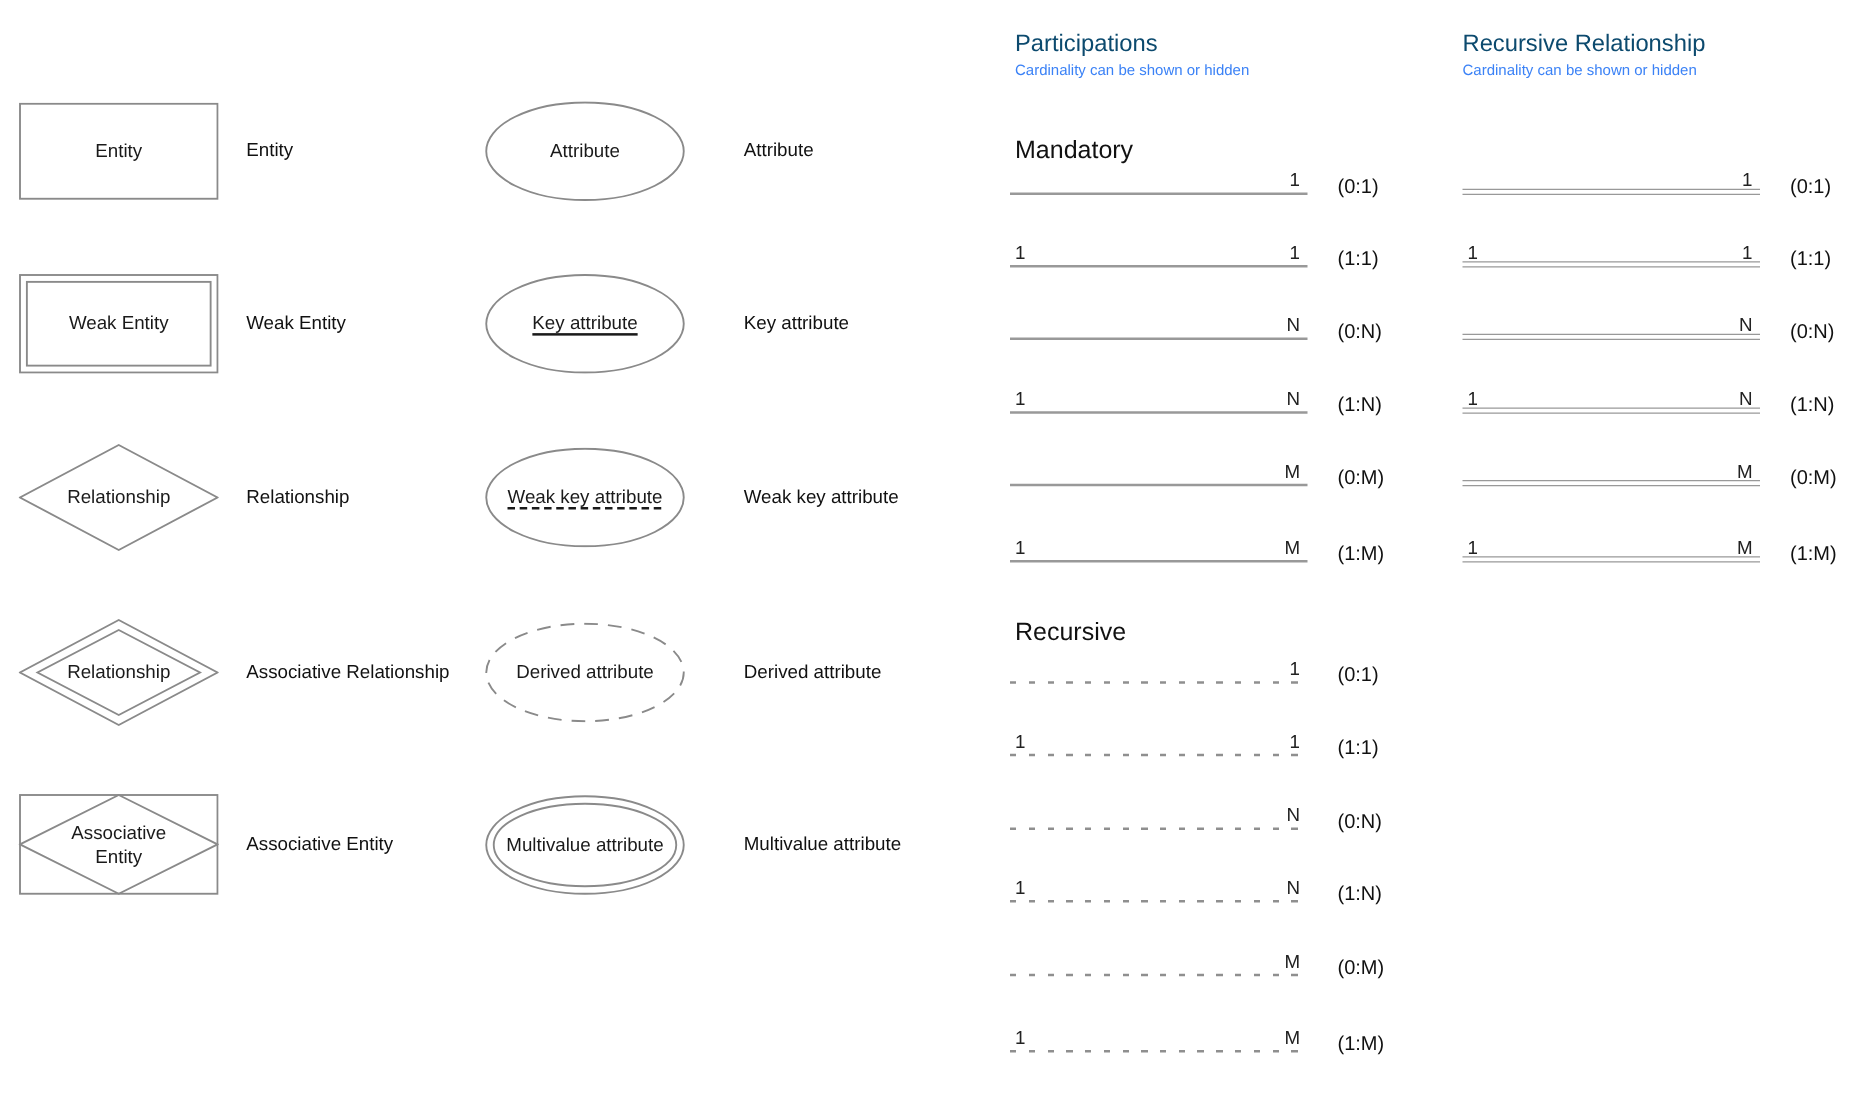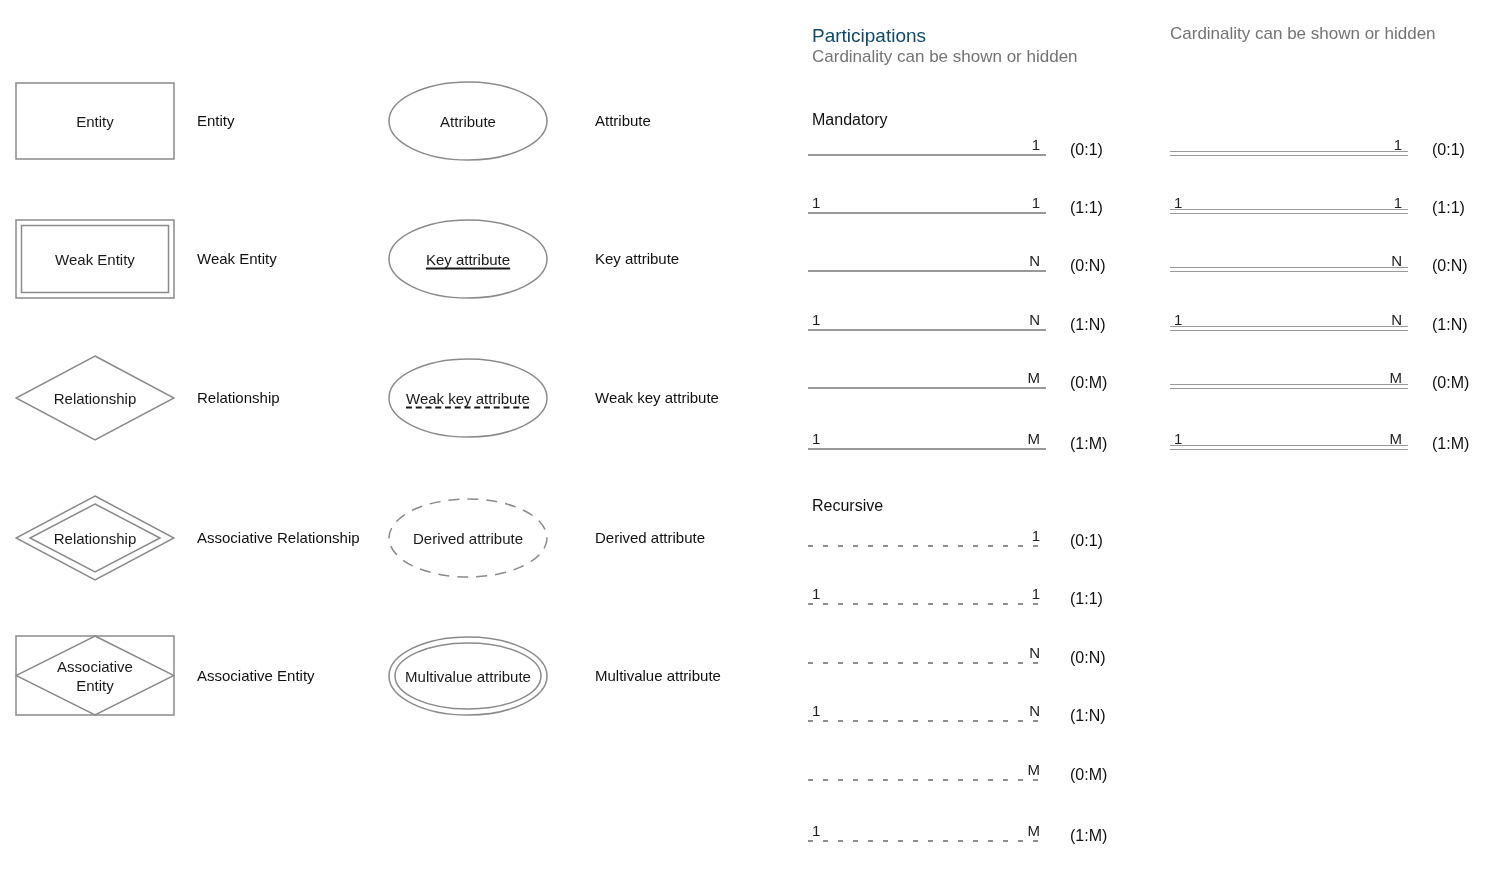--- a/index.html
+++ b/index.html
@@ -16,22 +16,22 @@
   }
   .shape-label.wrap{padding:0 28px;}
   .u-solid{text-decoration:underline;text-underline-offset:3px;text-decoration-thickness:1.5px;}
   .u-dashed{text-decoration:underline dashed;text-underline-offset:3px;text-decoration-thickness:1.5px;}
   .row-label{
     position:absolute;font-size:15px;line-height:20px;color:#111;white-space:nowrap;
   }
   
   .section-head{position:absolute;}
   .section-title{font-size:19px;line-height:23px;color:#0c4a6e;}
-  .section-sub{font-size:17px;line-height:19px;color:#737373;}
-  .group-label{position:absolute;font-size:16px;line-height:20px;color:#111;}
+  .section-sub{font-size:12px;line-height:19px;color:#3b82f6;}
+  .group-label{position:absolute;font-size:20px;line-height:20px;color:#111;}
   
   .card-row{position:absolute;width:330px;height:26px;}
   .line-area{position:absolute;left:0;top:0;width:238px;height:24px;}
   .line{position:absolute;left:0;right:0;bottom:0;}
   .line.solid{height:2px;background:#999;}
   .line.dashed{height:2px;background-image:repeating-linear-gradient(to right,#8f8f8f 0 5px,transparent 5px 15px);}
   .line.double{height:5px;border-top:1.5px solid #999;border-bottom:1.5px solid #999;box-sizing:border-box;background:transparent;}
   .num{position:absolute;bottom:4px;font-size:15px;line-height:15px;color:#222;}
   .num.left{left:4px;}
   .num.right{right:6px;}
@@ -227,20 +227,21 @@
   <div class="card-row" style="left:808px;top:818px;">
     <div class="line-area">
         <span class="num left">1</span>
         <span class="num right">M</span>
         <div class="line dashed"></div>
       </div>
     <div class="paren">(1:M)</div>
   </div>
 
   <div class="section-head" style="left:1170px;top:24px;">
+    <div class="section-title">Recursive Relationship</div>
     <div class="section-sub">Cardinality can be shown or hidden</div>
   </div>
 
   <div class="card-row" style="left:1170px;top:132px;">
     <div class="line-area">
         <span class="num left"></span>
         <span class="num right">1</span>
         <div class="line double"></div>
       </div>
     <div class="paren">(0:1)</div>

